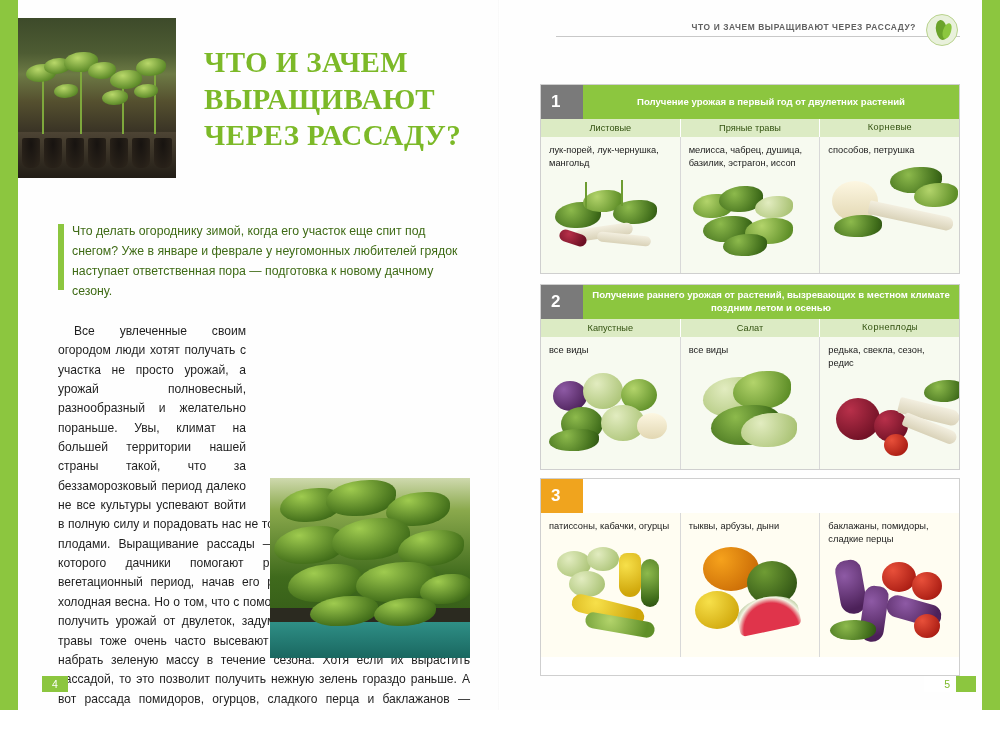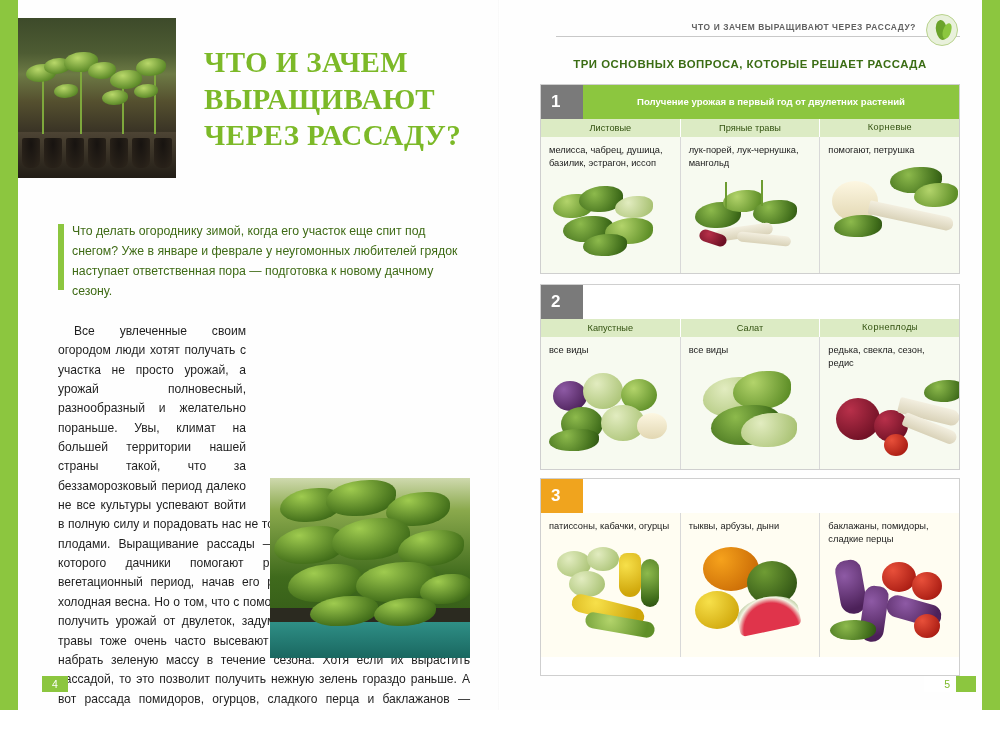--- a/index.html
+++ b/index.html
@@ -403,74 +403,74 @@
   <div class="page-right">
   </div>
 
   <div class="run-head">ЧТО И ЗАЧЕМ ВЫРАЩИВАЮТ ЧЕРЕЗ РАССАДУ?</div>
   <div class="run-head-rule"></div>
   <div class="logo-badge">
     <div class="lb-leaf"></div>
     <div class="lb-leaf2"></div>
   </div>
 
-  <div class="table-title">ТРИ ОСНОВНЫХ ВОПРОСА, КОТОРЫЕ РЕШАЕТ РАССАДА</div>
 
   <div class="block theme-green" style="top:84px; height:190px;">
     <div class="block-hd">
       <div class="blk-num">1</div>
       <div class="blk-hd-text">Получение урожая в первый год от двулетних растений</div>
     </div>
     <div class="cols-hd">
       <div>Листовые</div>
       <div>Пряные травы</div>
       <div>Корневые</div>
     </div>
     <div class="cols-body" style="height:136px;">
-      <div>
-        <span>мелисса, чабрец, душица, базилик, эстрагон, иссоп</span>
-        <div class="veg-stage">
-          <div class="veg leafy green-mid" style="left:4px;  top:18px; width:40px; height:24px;"></div>
-          <div class="veg leafy green-dark" style="left:30px; top:10px; width:44px; height:26px;"></div>
-          <div class="veg leafy green-pale" style="left:66px; top:20px; width:38px; height:22px;"></div>
-          <div class="veg leafy green-dark" style="left:14px; top:40px; width:50px; height:26px;"></div>
-          <div class="veg leafy green-mid" style="left:56px; top:42px; width:48px; height:26px;"></div>
-          <div class="veg leafy green-dark" style="left:34px; top:58px; width:44px; height:22px;"></div>
-        </div>
-      </div>
       <div>
         <span>лук-порей,
 лук-чернушка, мангольд</span>
         <div class="veg-stage">
           <div class="veg leafy green-dark" style="left:6px;  top:26px; width:46px; height:26px;"></div>
           <div class="veg leafy green-mid" style="left:34px; top:14px; width:40px; height:22px;"></div>
           <div class="veg leafy green-dark" style="left:64px; top:24px; width:44px; height:24px;"></div>
           <div class="veg white-root" style="left:26px; top:50px; width:58px; height:12px; border-radius:6px; transform:rotate(-8deg);"></div>
           <div class="veg white-root" style="left:48px; top:58px; width:54px; height:10px; border-radius:6px; transform:rotate(6deg);"></div>
           <div class="veg deep-red" style="left:10px; top:56px; width:28px; height:12px; border-radius:8px; transform:rotate(18deg);"></div>
           <div class="stemline" style="left:36px; top:6px; height:26px;"></div>
           <div class="stemline" style="left:72px; top:4px; height:26px;"></div>
         </div>
       </div>
       <div>
-        <span>помогают, петрушка</span>
+        <span>мелисса, чабрец, душица, базилик, эстрагон, иссоп</span>
+        <div class="veg-stage">
+          <div class="veg leafy green-mid" style="left:4px;  top:18px; width:40px; height:24px;"></div>
+          <div class="veg leafy green-dark" style="left:30px; top:10px; width:44px; height:26px;"></div>
+          <div class="veg leafy green-pale" style="left:66px; top:20px; width:38px; height:22px;"></div>
+          <div class="veg leafy green-dark" style="left:14px; top:40px; width:50px; height:26px;"></div>
+          <div class="veg leafy green-mid" style="left:56px; top:42px; width:48px; height:26px;"></div>
+          <div class="veg leafy green-dark" style="left:34px; top:58px; width:44px; height:22px;"></div>
+        </div>
+      </div>
+      <div>
+        <span>способов, петрушка</span>
         <div class="veg-stage">
           <div class="veg leafy green-dark" style="left:62px; top:4px;  width:52px; height:26px;"></div>
           <div class="veg leafy green-mid" style="left:86px; top:20px; width:44px; height:24px;"></div>
           <div class="veg oval cream-root" style="left:4px;  top:18px; width:46px; height:40px;"></div>
           <div class="veg white-root" style="left:40px; top:46px; width:86px; height:14px; border-radius:3px 10px 10px 3px; transform:rotate(12deg);"></div>
           <div class="veg leafy green-dark" style="left:6px;  top:52px; width:48px; height:22px;"></div>
         </div>
       </div>
     </div>
   </div>
 
   <div class="block theme-green" style="top:284px; height:186px;">
     <div class="block-hd">
       <div class="blk-num">2</div>
+      <div class="blk-hd-text">Получение раннего урожая от растений, вызревающих в местном климате поздним летом и осенью</div>
     </div>
     <div class="cols-hd">
       <div>Капустные</div>
       <div>Салат</div>
       <div>Корнеплоды</div>
     </div>
     <div class="cols-body" style="height:132px;">
       <div>
         <span>все виды</span>
         <div class="veg-stage" style="height:92px;">

